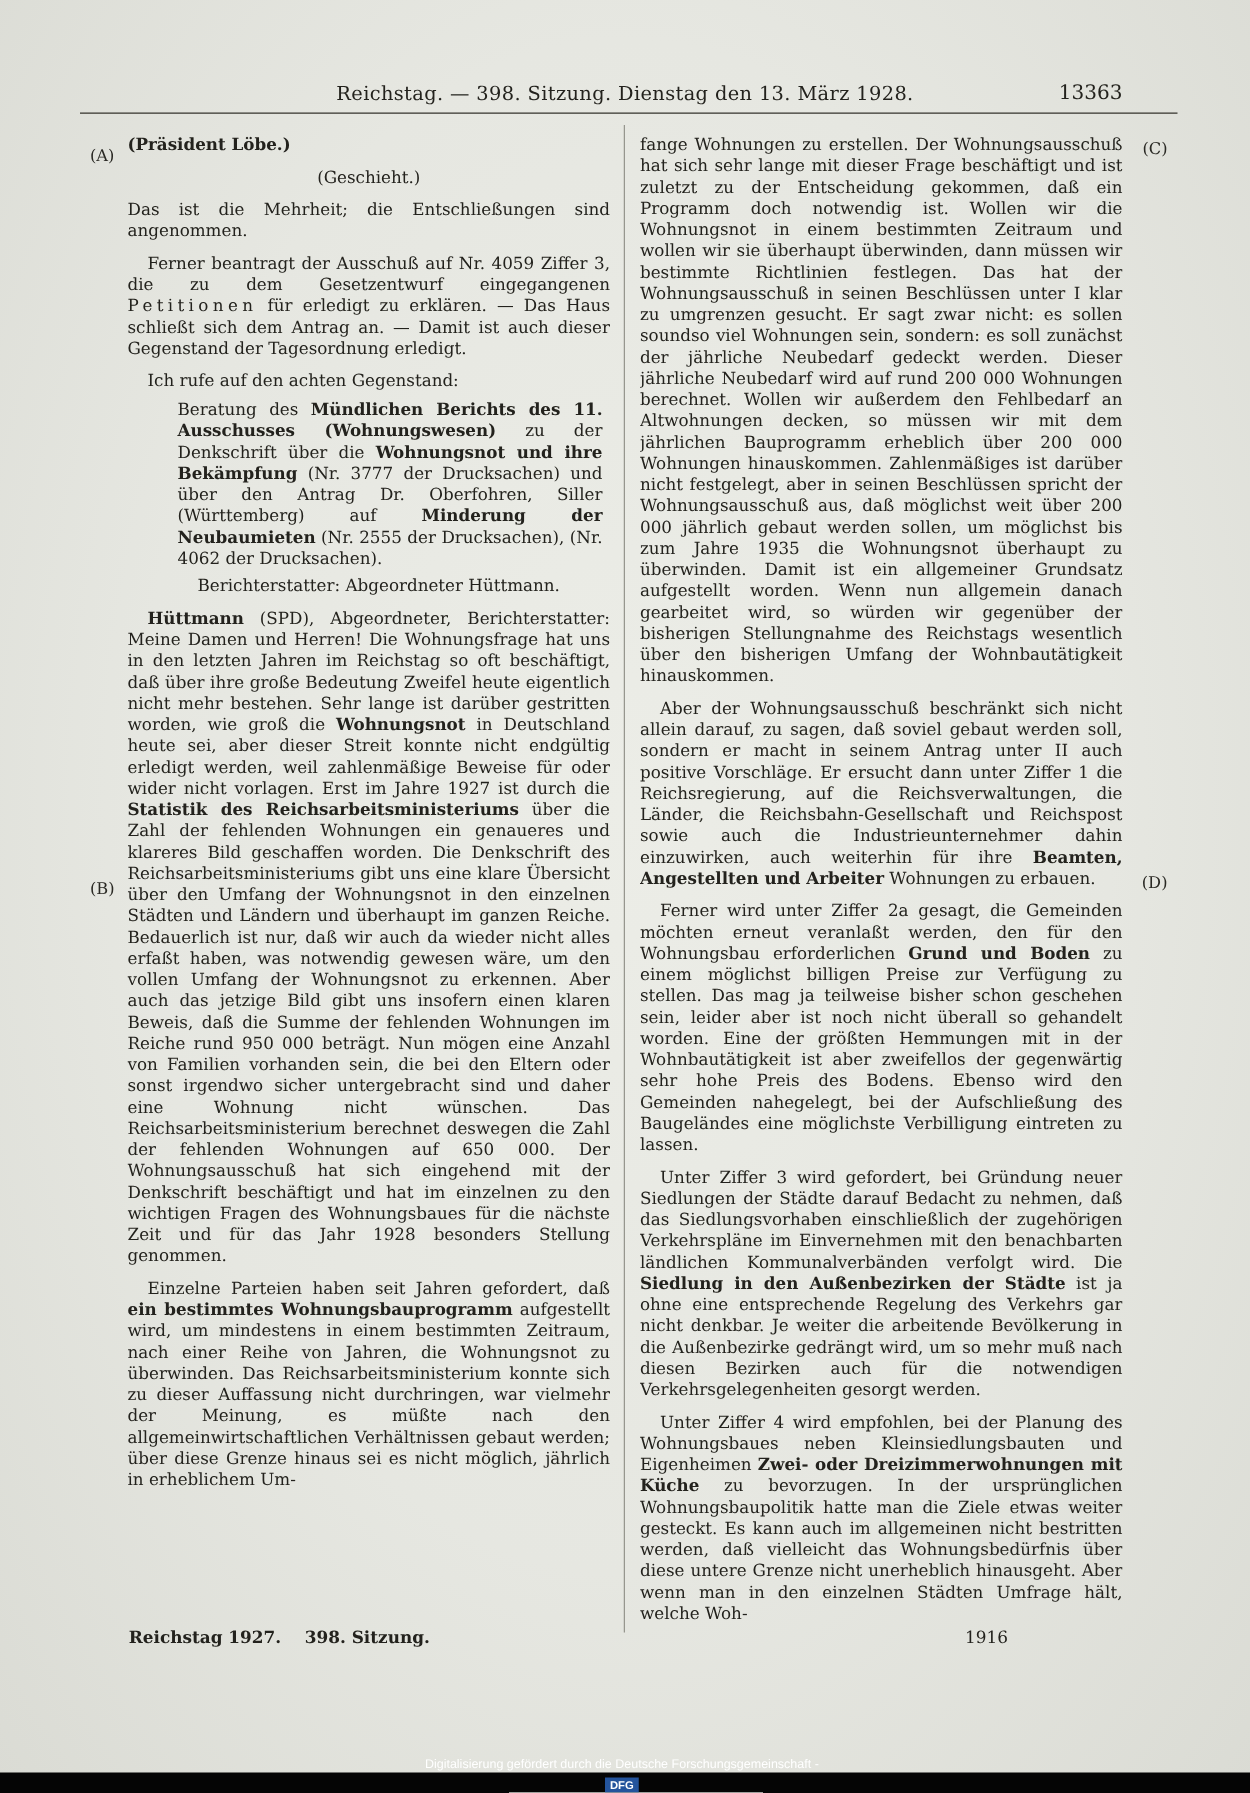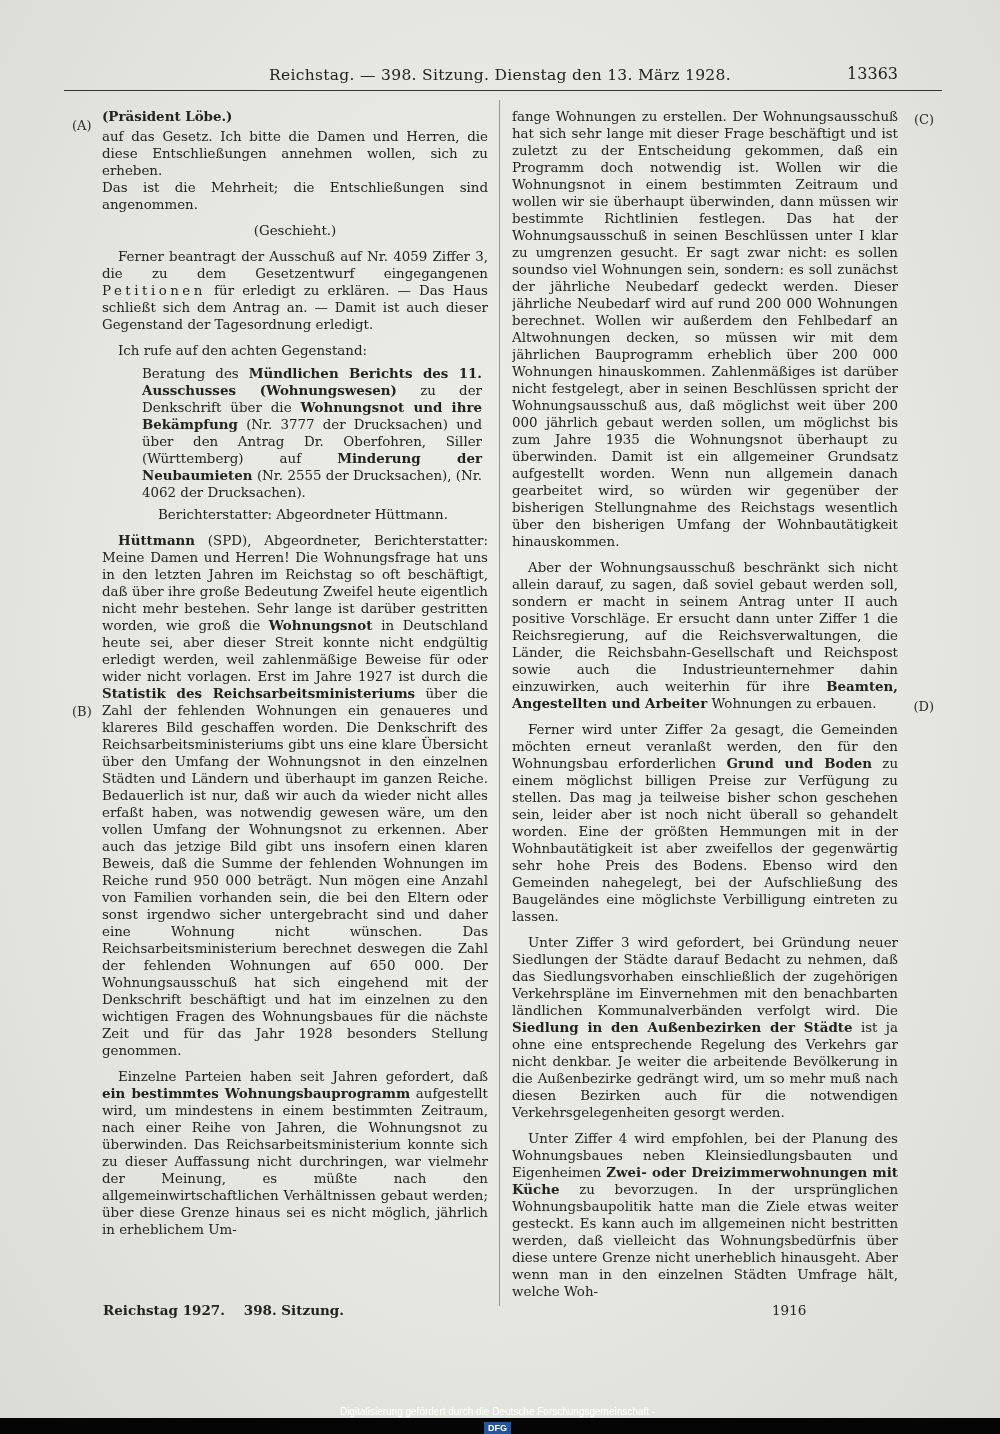--- a/index.html
+++ b/index.html
@@ -89,23 +89,22 @@
   <div class="margin-marker mk-a">(A)</div>
   <div class="margin-marker mk-b">(B)</div>
   <div class="margin-marker mk-c">(C)</div>
   <div class="margin-marker mk-d">(D)</div>
 
   <div class="column-divider"></div>
 
   <div class="columns">
     <div class="col">
         <p class="blk k-centerbold"><b>(Präsident Löbe.)</b></p>
-        <p class="blk k-plain"><span>auf das Gesetz. Ich bitte die Damen und Herren, die diese Entschließungen annehmen wollen, sich zu erheben.</span></p>
+        <p class="blk k-center"><span>(Geschieht.)</span></p>
         <p class="blk k-plain"><span>Das ist die Mehrheit; die Entschließungen sind angenommen.</span></p>
-        <p class="blk k-center"><span>(Geschieht.)</span></p>
         <p class="blk k-indent"><span>Ferner beantragt der Ausschuß auf Nr. 4059 Ziffer 3, die zu dem Gesetzentwurf eingegangenen </span><span class="spaced">Petitionen</span><span> für erledigt zu erklären. — Das Haus schließt sich dem Antrag an. — Damit ist auch dieser Gegenstand der Tagesordnung erledigt.</span></p>
         <p class="blk k-indent"><span>Ich rufe auf den achten Gegenstand:</span></p>
         <p class="blk k-motion"><span>Beratung des </span><b>Mündlichen Berichts des 11. Ausschusses (Wohnungswesen)</b><span> zu der Denkschrift über die </span><b>Wohnungsnot und ihre Bekämpfung</b><span> (Nr. 3777 der Drucksachen) und über den Antrag Dr. Oberfohren, Siller (Württemberg) auf </span><b>Minderung der Neubaumieten</b><span> (Nr. 2555 der Drucksachen), (Nr. 4062 der Drucksachen).</span></p>
         <p class="blk k-byline"><span>Berichterstatter: Abgeordneter Hüttmann.</span></p>
         <p class="blk k-indent"><b>Hüttmann</b><span> (SPD), Abgeordneter, Berichterstatter: Meine Damen und Herren! Die Wohnungsfrage hat uns in den letzten Jahren im Reichstag so oft beschäftigt, daß über ihre große Bedeutung Zweifel heute eigentlich nicht mehr bestehen. Sehr lange ist darüber gestritten worden, wie groß die </span><b>Wohnungsnot</b><span> in Deutschland heute sei, aber dieser Streit konnte nicht endgültig erledigt werden, weil zahlenmäßige Beweise für oder wider nicht vorlagen. Erst im Jahre 1927 ist durch die </span><b>Statistik des Reichsarbeitsministeriums</b><span> über die Zahl der fehlenden Wohnungen ein genaueres und klareres Bild geschaffen worden. Die Denkschrift des Reichsarbeitsministeriums gibt uns eine klare Übersicht über den Umfang der Wohnungsnot in den einzelnen Städten und Ländern und überhaupt im ganzen Reiche. Bedauerlich ist nur, daß wir auch da wieder nicht alles erfaßt haben, was notwendig gewesen wäre, um den vollen Umfang der Wohnungsnot zu erkennen. Aber auch das jetzige Bild gibt uns insofern einen klaren Beweis, daß die Summe der fehlenden Wohnungen im Reiche rund 950 000 beträgt. Nun mögen eine Anzahl von Familien vorhanden sein, die bei den Eltern oder sonst irgendwo sicher untergebracht sind und daher eine Wohnung nicht wünschen. Das Reichsarbeitsministerium berechnet deswegen die Zahl der fehlenden Wohnungen auf 650 000. Der Wohnungsausschuß hat sich eingehend mit der Denkschrift beschäftigt und hat im einzelnen zu den wichtigen Fragen des Wohnungsbaues für die nächste Zeit und für das Jahr 1928 besonders Stellung genommen.</span></p>
         <p class="blk k-indent"><span>Einzelne Parteien haben seit Jahren gefordert, daß </span><b>ein bestimmtes Wohnungsbauprogramm</b><span> aufgestellt wird, um mindestens in einem bestimmten Zeitraum, nach einer Reihe von Jahren, die Wohnungsnot zu überwinden. Das Reichsarbeitsministerium konnte sich zu dieser Auffassung nicht durchringen, war vielmehr der Meinung, es müßte nach den allgemeinwirtschaftlichen Verhältnissen gebaut werden; über diese Grenze hinaus sei es nicht möglich, jährlich in erheblichem Um-</span></p>
       </div>
     <div class="col">
         <p class="blk k-plain"><span>fange Wohnungen zu erstellen. Der Wohnungsausschuß hat sich sehr lange mit dieser Frage beschäftigt und ist zuletzt zu der Entscheidung gekommen, daß ein Programm doch notwendig ist. Wollen wir die Wohnungsnot in einem bestimmten Zeitraum und wollen wir sie überhaupt überwinden, dann müssen wir bestimmte Richtlinien festlegen. Das hat der Wohnungsausschuß in seinen Beschlüssen unter I klar zu umgrenzen gesucht. Er sagt zwar nicht: es sollen soundso viel Wohnungen sein, sondern: es soll zunächst der jährliche Neubedarf gedeckt werden. Dieser jährliche Neubedarf wird auf rund 200 000 Wohnungen berechnet. Wollen wir außerdem den Fehlbedarf an Altwohnungen decken, so müssen wir mit dem jährlichen Bauprogramm erheblich über 200 000 Wohnungen hinauskommen. Zahlenmäßiges ist darüber nicht festgelegt, aber in seinen Beschlüssen spricht der Wohnungsausschuß aus, daß möglichst weit über 200 000 jährlich gebaut werden sollen, um möglichst bis zum Jahre 1935 die Wohnungsnot überhaupt zu überwinden. Damit ist ein allgemeiner Grundsatz aufgestellt worden. Wenn nun allgemein danach gearbeitet wird, so würden wir gegenüber der bisherigen Stellungnahme des Reichstags wesentlich über den bisherigen Umfang der Wohnbautätigkeit hinauskommen.</span></p>
         <p class="blk k-indent"><span>Aber der Wohnungsausschuß beschränkt sich nicht allein darauf, zu sagen, daß soviel gebaut werden soll, sondern er macht in seinem Antrag unter II auch positive Vorschläge. Er ersucht dann unter Ziffer 1 die Reichsregierung, auf die Reichsverwaltungen, die Länder, die Reichsbahn-Gesellschaft und Reichspost sowie auch die Industrieunternehmer dahin einzuwirken, auch weiterhin für ihre </span><b>Beamten, Angestellten und Arbeiter</b><span> Wohnungen zu erbauen.</span></p>

